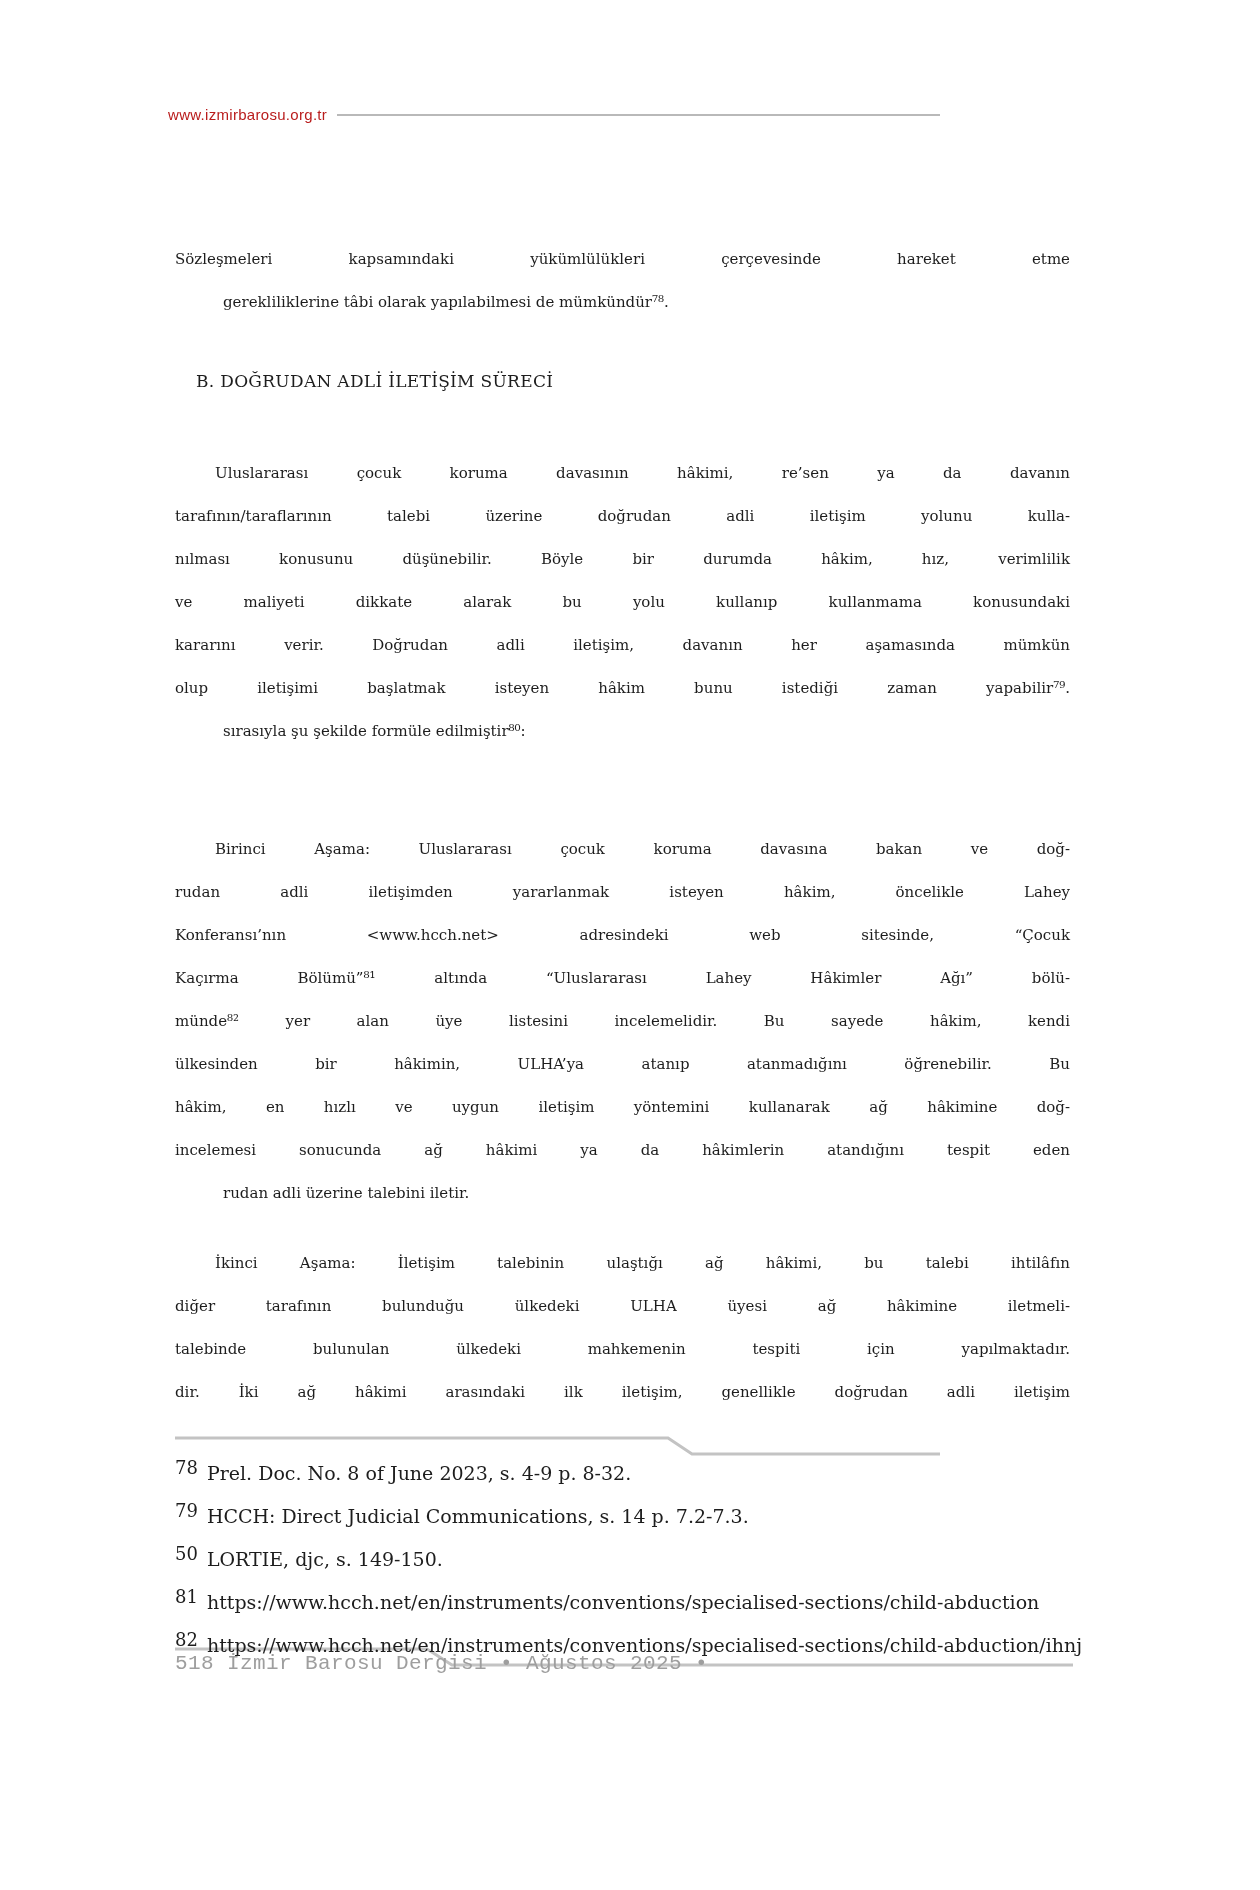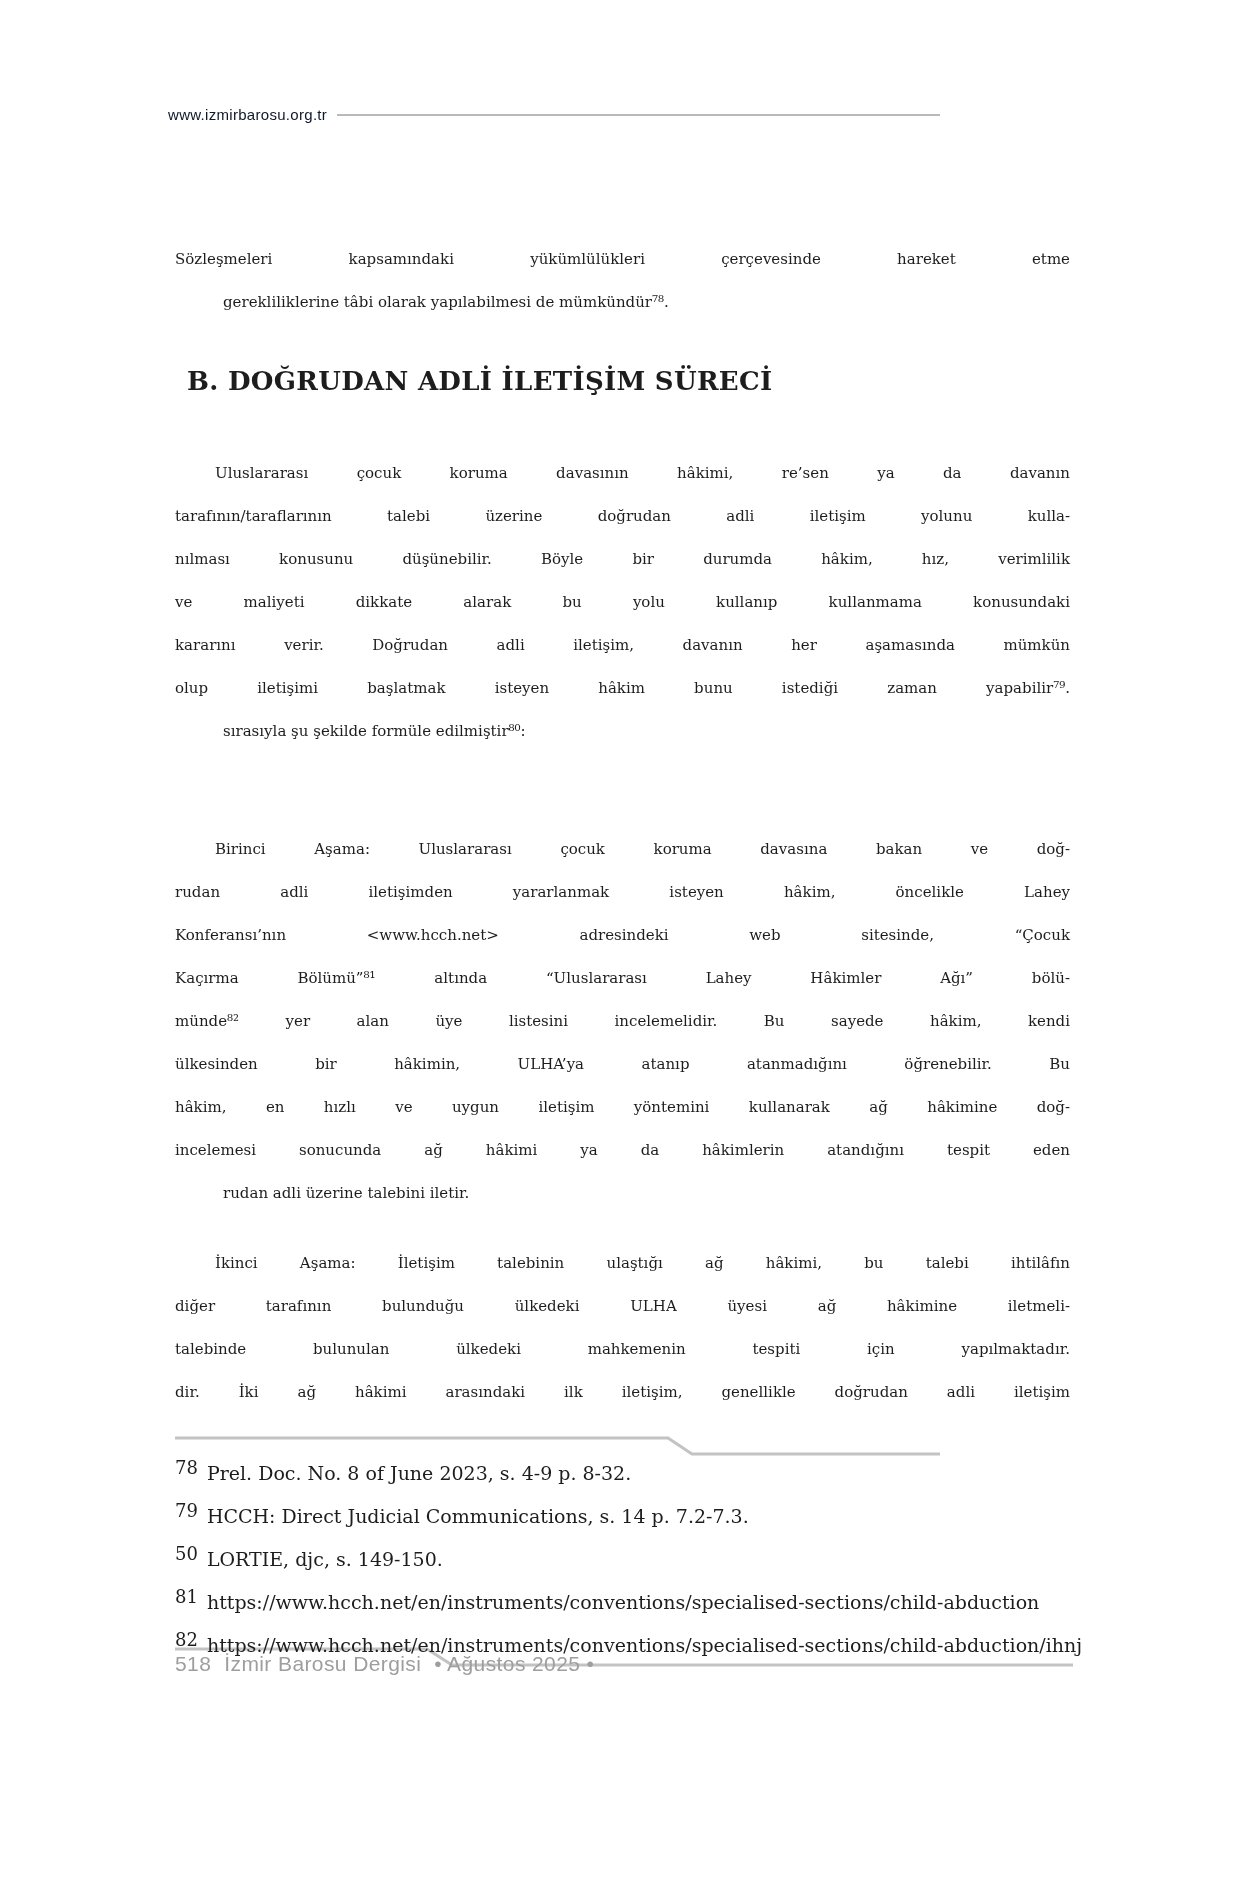--- a/index.html
+++ b/index.html
@@ -9,51 +9,51 @@
     background:#ffffff;
     font-family:"DejaVu Serif","Liberation Serif",serif;
     color:#1d1d1d;
     overflow:hidden;
   }
   
   .header{
     position:absolute;left:168px;top:106px;width:772px;
     display:flex;align-items:center;gap:10px;
     font-family:"Liberation Sans",sans-serif;
-    font-size:15px;letter-spacing:.3px;color:#0f172a;
+    font-size:15px;letter-spacing:.3px;color:#b91c1c;
   }
   .header .rule{flex:1;height:2px;background:#b9b9b9;}
   
   .col{position:absolute;left:175px;width:895px;}
   .bline{
     font-size:15px;line-height:43px;
     text-align:justify;text-align-last:justify;
   }
   .bline.left{text-align:center;text-align-last:left;margin-left:48px;}
   .bline.ind{text-indent:40px;}
   .heading{
-    position:absolute;left:159px;width:895px;
-    font-size:26px;font-weight:bold;line-height:43px;
+    position:absolute;left:168px;width:895px;
+    font-size:17px;font-weight:normal;line-height:43px;
     padding-left:28px;box-sizing:border-box;
     letter-spacing:.3px;
   }
   
   .footnotes{position:absolute;left:175px;top:1452px;width:1020px;}
   .fnrow{font-size:19px;line-height:43px;white-space:nowrap;}
   .fn-num{
     display:inline-block;position:relative;top:-6px;
     font-size:18px;margin-right:9px;
   }
   
   .rules-svg{position:absolute;left:0;top:0;pointer-events:none;}
   
   .footer{
     position:absolute;left:175px;top:1652px;
     display:flex;align-items:baseline;gap:13px;
-    font-family:Liberation Sans, sans-serif;
+    font-family:Liberation Mono, monospace;
     font-size:21px;letter-spacing:.4px;color:#9e9e9e;
   }
 </style>
 </head>
 <body>
 
 <div class="page">
 
   <div class="header">
     <span>www.izmirbarosu.org.tr</span>

